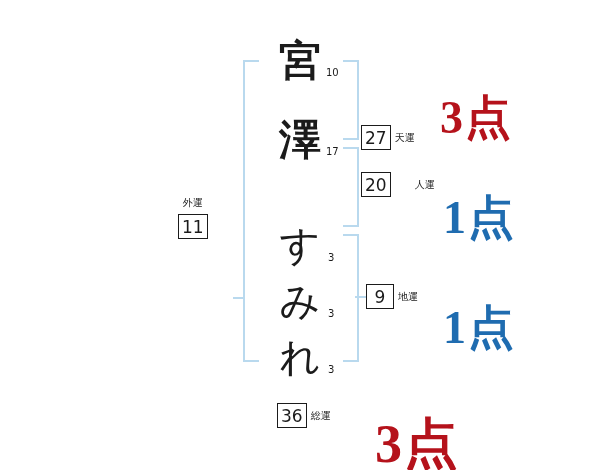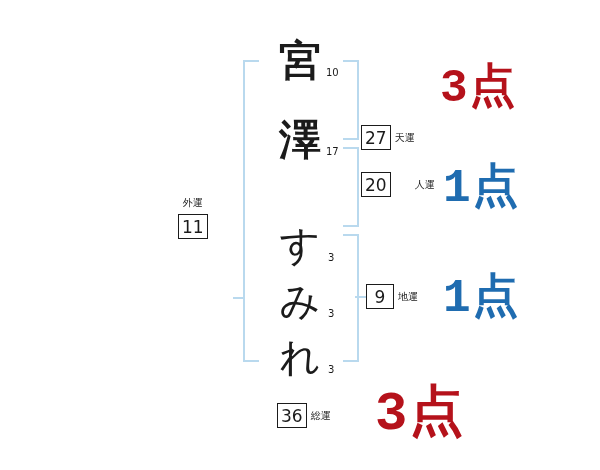--- a/index.html
+++ b/index.html
@@ -98,24 +98,25 @@
   .tick {
     position: absolute;
     border-top: 2px solid #b9d9ee;
   }
 
   
   .score {
     position: absolute;
     font-size: 46px;
     font-weight: 700;
-    font-family: Liberation Mono, monospace;
+    font-family: Liberation Serif, serif;
     line-height: 1;
     white-space: nowrap;
     letter-spacing: 2px;
+    margin-top: 29px;
   }
   .score-red   { color: #b5121b; }
   .score-blue  { color: #1f6cb0; }
   .score-big   { font-size: 54px; }
 </style>
 </head>
 <body>
 
 <div id="stage">
 

